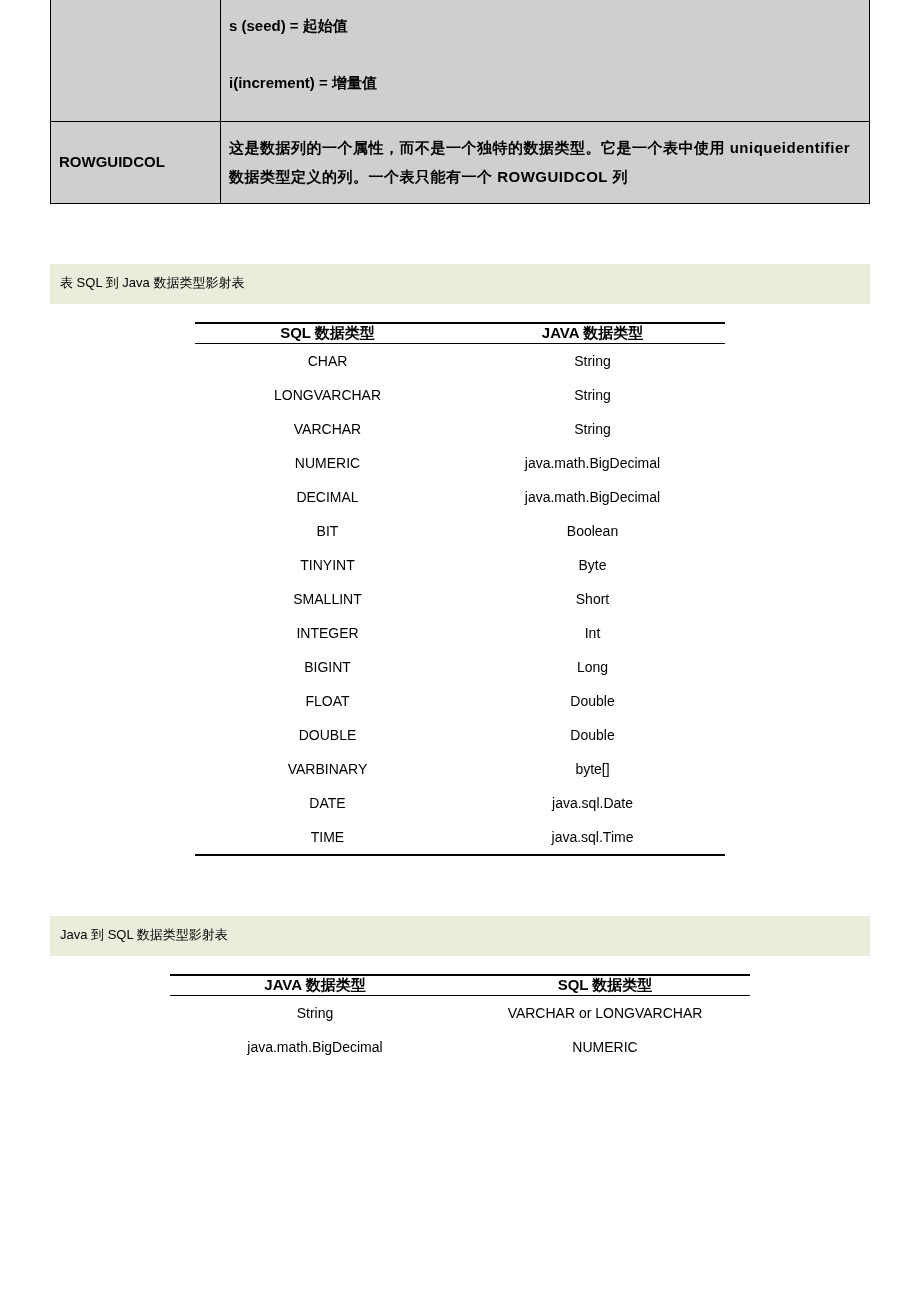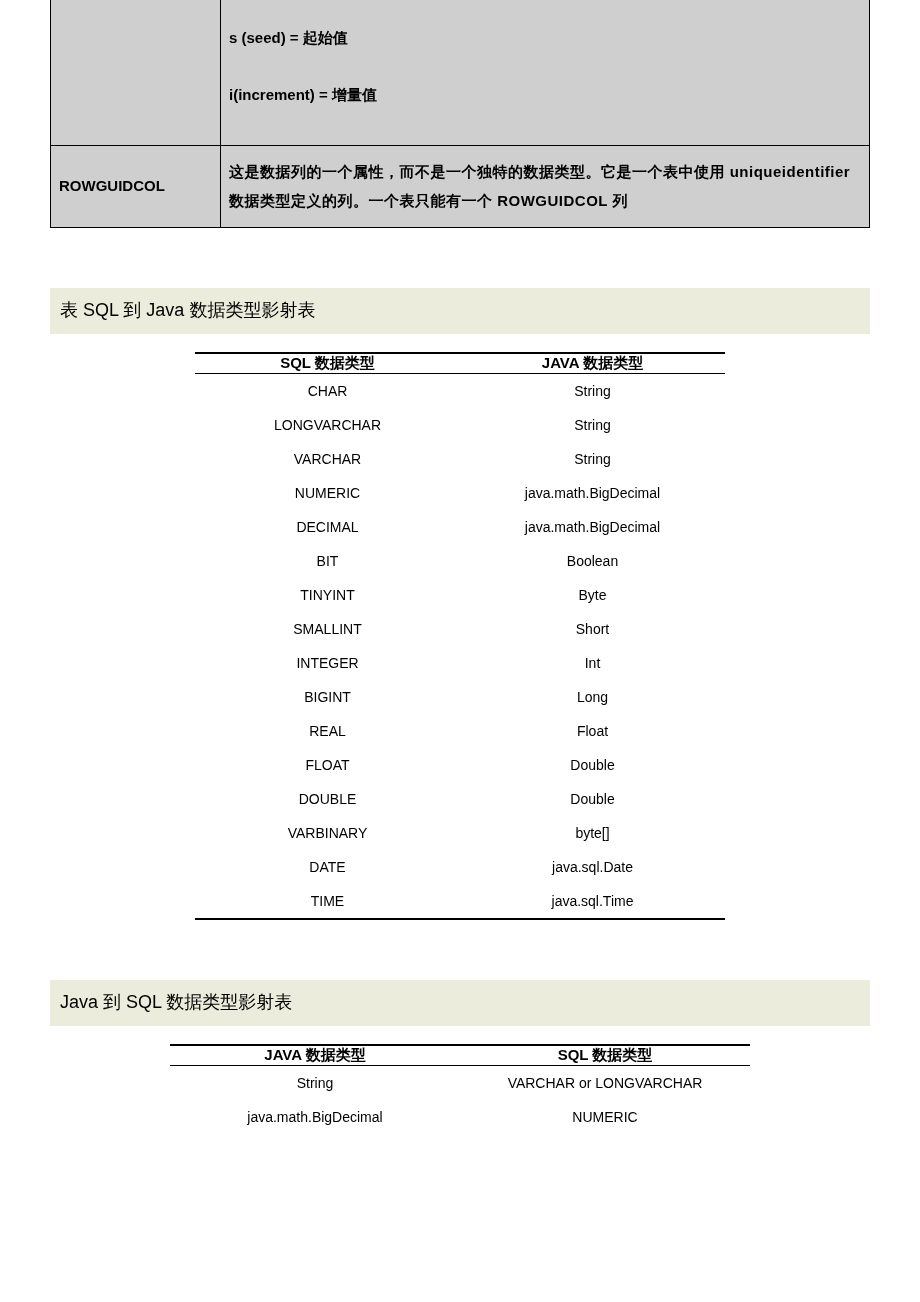--- a/index.html
+++ b/index.html
@@ -32,21 +32,21 @@
     }
     .def-table .row0 td.desc { padding-top: 6px; padding-bottom: 18px; }
     .def-table .row0 td.label, .def-table .row0 td.desc { border-top: none; }
     .def-table .row1 td.desc { letter-spacing: 0.5px; }
 
     
     h3.section-title {
       background: #ececdc;
       padding: 10px 10px 12px 10px;
       font-weight: normal;
-      font-size: 18px;
+      font-size: 13px;
       color: #000;
       margin-bottom: 18px;
     }
 
     
     .map-wrap { display:flex; justify-content:center; margin-bottom: 60px; }
     table.map {
       border-collapse: collapse;
       width: 530px;
     }
@@ -68,21 +68,21 @@
     .map1 th:first-child, .map1 td:first-child { width: 50%; }
 
     
     .map2 thead th:first-child { border-top: 2.5px solid #000; }
     .map2 thead th { border-bottom: 1.5px solid #000; }
     .map2 thead th:last-child { border-top: 2.5px solid #000; }
     
     .map2 thead tr { border-top: 2.5px solid #000; }
     .map2 th:first-child, .map2 td:first-child { width: 50%; }
 
-    .def-line { display:block; margin: 18px 0; }
+    .def-line { display:block; margin: 6px 0; }
   </style>
 </head>
 <body>
 
 <div class="page">
 
   <table class="def-table">
     <tbody>
         <tr class="row0">
       <td class="label"></td>
@@ -142,24 +142,20 @@
           </tr>
           <tr>
             <td>INTEGER</td>
             <td>Int</td>
           </tr>
           <tr>
             <td>BIGINT</td>
             <td>Long</td>
           </tr>
           <tr>
-            <td>REAL</td>
-            <td>Float</td>
-          </tr>
-          <tr>
             <td>FLOAT</td>
             <td>Double</td>
           </tr>
           <tr>
             <td>DOUBLE</td>
             <td>Double</td>
           </tr>
           <tr>
             <td>VARBINARY</td>
             <td>byte[]</td>

